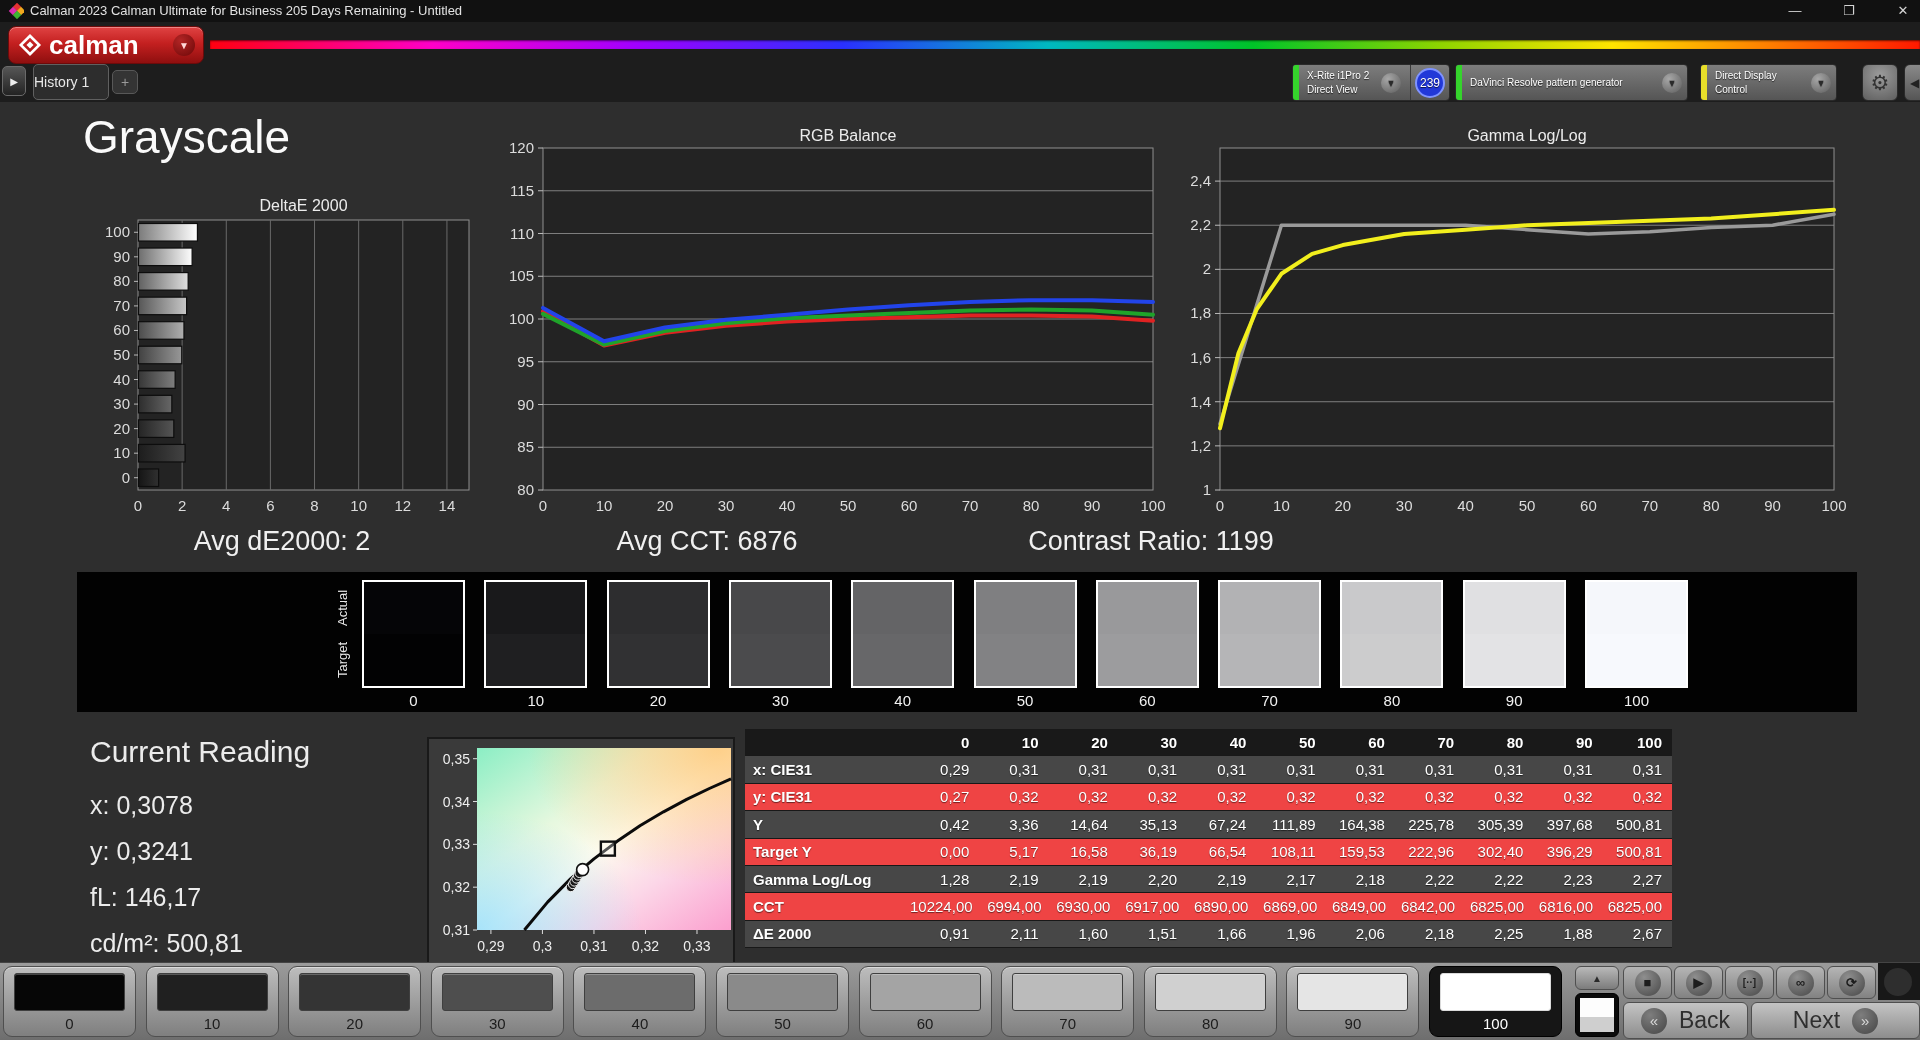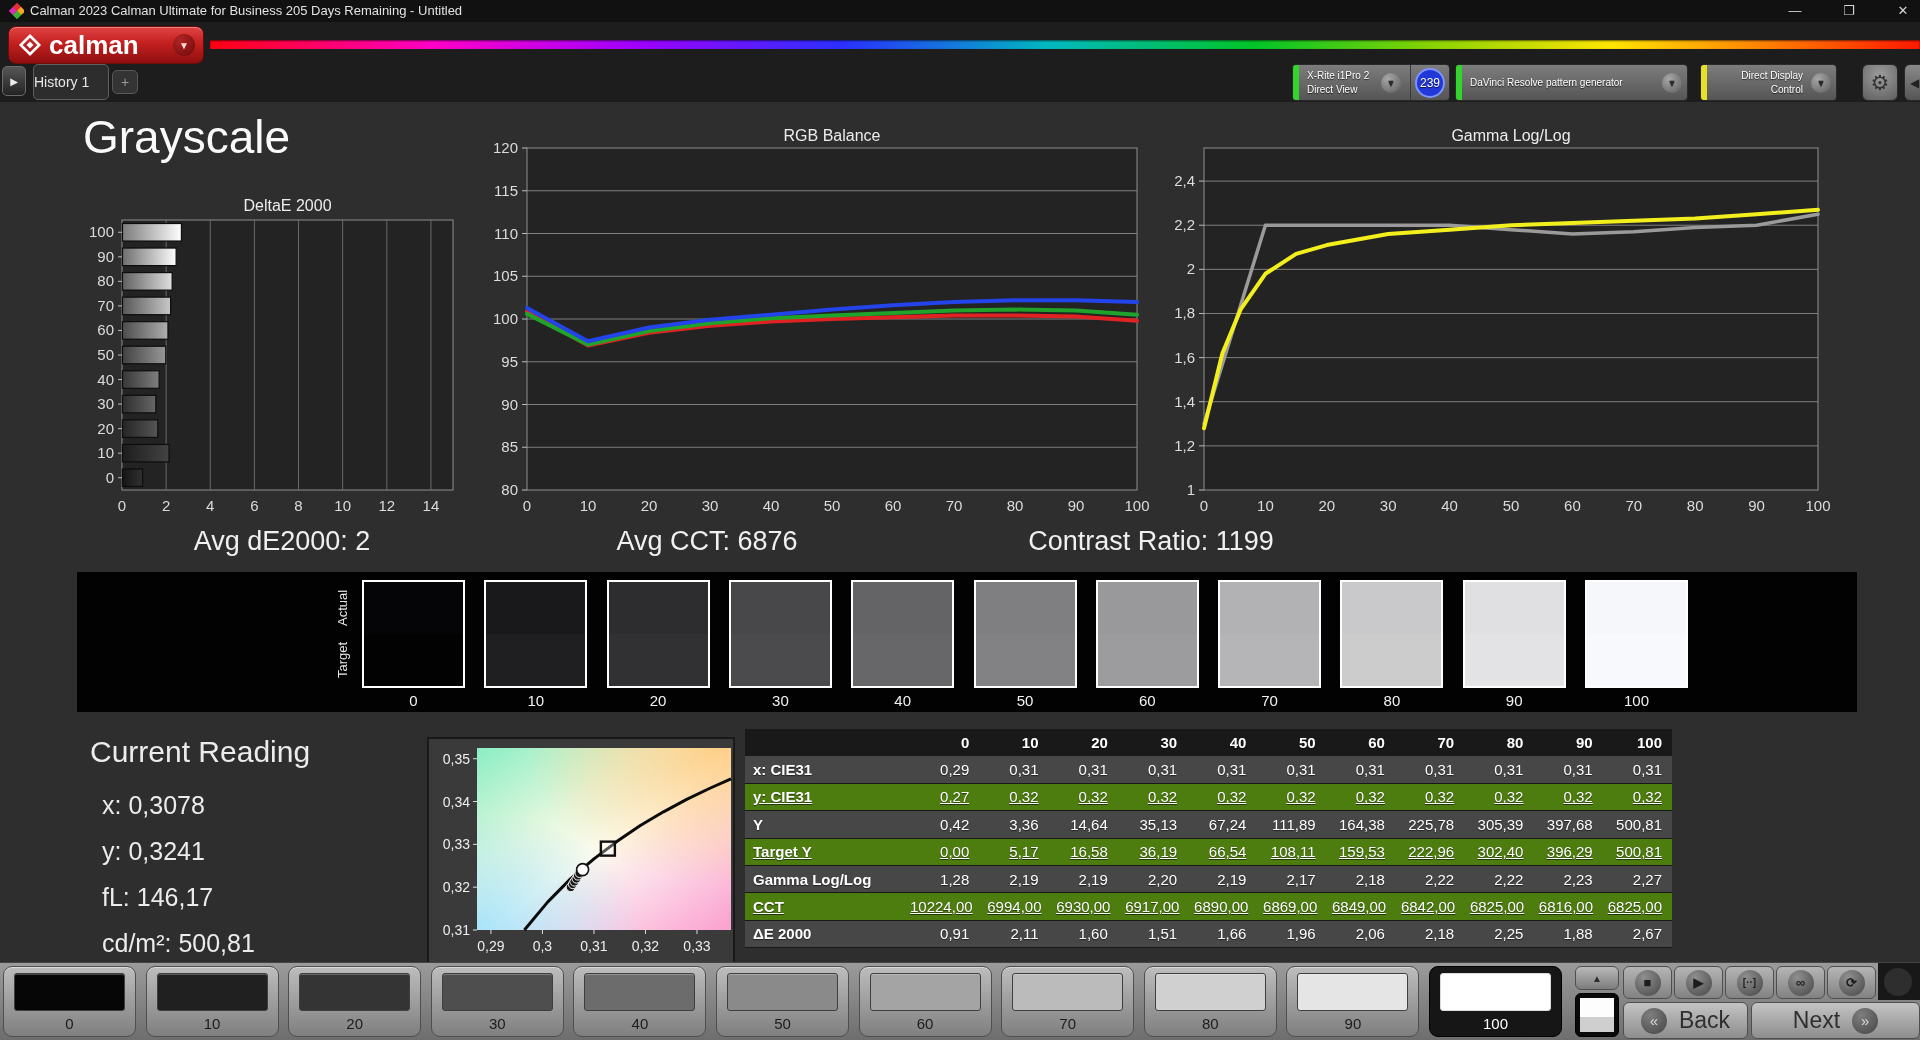--- a/index.html
+++ b/index.html
@@ -45,32 +45,32 @@
   .tbtn .lbl { padding:0 8px; font-size:10px; line-height:14px; }
   .tbtn .dd { margin-left:auto; margin-right:5px; width:20px; height:20px; border-radius:50%; flex:none;
     background:radial-gradient(circle at 35% 30%, #a8a8a8, #5c5c5c); color:#2a2a2a; font-size:9px;
     display:flex; align-items:center; justify-content:center; }
   #meter-btn { left:1292px; width:158px; }
   #meter-btn .divider { width:1px; height:100%; background:#3a3a3a; margin-left:4px; flex:none; }
   #meter-badge { width:30px; height:30px; border-radius:50%; margin:0 4px; flex:none;
     background:#2238d8; border:2px solid #7f93ff; color:#fff; font-size:12px; font-weight:normal;
     display:flex; align-items:center; justify-content:center; }
   #source-btn { left:1455px; width:233px; }
-  #ddc-btn { left:1700px; width:137px;text-align:right; }
+  #ddc-btn { left:1700px; width:137px; }
   #gear-btn { position:absolute; left:1862px; top:42px; width:36px; height:37px; border-radius:6px;
     background:radial-gradient(circle at 50% 30%, #9c9c9c, #5f5f5f); border:1px solid #2a2a2a;
     color:#333; font-size:21px; display:flex; align-items:center; justify-content:center; }
   #edge-btn { position:absolute; left:1904px; top:42px; width:26px; height:37px; border-radius:6px 0 0 6px;
     background:linear-gradient(#8a8a8a,#555); border:1px solid #2a2a2a; color:#222; font-size:12px;
     display:flex; align-items:center; justify-content:flex-start; padding-left:5px; }
 
   
   #main { position:absolute; left:0; top:102px; width:1920px; height:860px; background:#2e2e2e; }
   #page-title { position:absolute; left:83px; top:8px; font-size:46px; font-weight:400; color:#fafafa; }
-  .chartbox { position:absolute; }
+  .chartbox { position:absolute;margin-left:16px; }
   .chartbox svg { display:block; }
   svg text { font-family:"Liberation Sans", sans-serif; }
 
   #chart-deltae { left:60px; top:93px; width:410px; height:322px; }
   #chart-rgb    { left:455px; top:23px; width:700px; height:395px; }
   #chart-gamma  { left:1132px; top:23px; width:760px; height:395px; }
 
   .stat { position:absolute; top:424px; font-size:27px; color:#f0f0f0; text-align:center; white-space:nowrap; }
   #stat-0 { left:132px; width:300px; } #stat-1 { left:557px; width:300px; }
   #stat-2 { left:976px; width:350px; } #stat-3 { left:1448px; width:300px; }
@@ -80,34 +80,34 @@
   .vlab { position:absolute; left:258px; width:16px; color:#e8e8e8; font-size:13px;
     writing-mode:vertical-rl; transform:rotate(180deg); text-align:center; }
   #vlab-actual { top:8px; height:56px; } #vlab-target { top:60px; height:56px; }
   .sw { position:absolute; top:8px; width:103px; height:108px; border:2px solid #fff; }
   .sw .half { width:100%; height:50%; }
   .swlab { position:absolute; top:120px; width:103px; text-align:center; color:#f2f2f2; font-size:15px; }
 
   
   #reading { position:absolute; left:90px; top:633px; color:#ececec; }
   #reading .rtitle { font-size:30px; margin-bottom:22px; }
-  #reading .rline { font-size:25px; margin-bottom:17px;margin-left:12px; }
+  #reading .rline { font-size:25px; margin-bottom:17px; }
 
   
   #cie-panel { position:absolute; left:427px; top:635px; width:308px; height:227px;
     background:#3a3a3a; border:2px solid #191919; }
 
   
   #datatable { position:absolute; left:745px; top:627px; width:927px;
     font-size:15px; color:#fff; text-shadow:0 1px 1px rgba(0,0,0,.55); }
   .trow { display:grid; grid-template-columns:165px repeat(11,1fr); height:27.4px; align-items:center;
     border-bottom:1px solid #181818; }
   .trow.head { background:#191919; font-weight:bold; }
   .trow.dark { background:#474747; }
-  .trow.light { background:#4d7c0f;text-decoration:underline; }
+  .trow.light { background:#ef4444; }
   .tc { text-align:right; padding-right:10px; }
   .tl { text-align:left; padding-left:8px; font-weight:bold; }
 
   
   #bottombar { position:absolute; left:0; top:962px; width:1920px; height:78px;
     background:linear-gradient(#9b9b9b,#6e6e6e); border-top:1px solid #444; }
   .patchbtn { position:absolute; top:3px; width:133px; height:71px; border-radius:9px;
     background:linear-gradient(#bdbdbd,#7f7f7f); border:1px solid #4f4f4f; box-shadow:inset 0 1px 0 rgba(255,255,255,.45); }
   .patchbtn .chip { position:absolute; left:10px; top:6px; width:111px; height:38px; border-radius:3px;
     border:1px solid #3f3f3f; box-shadow:inset 0 1px 0 rgba(255,255,255,.25); }

